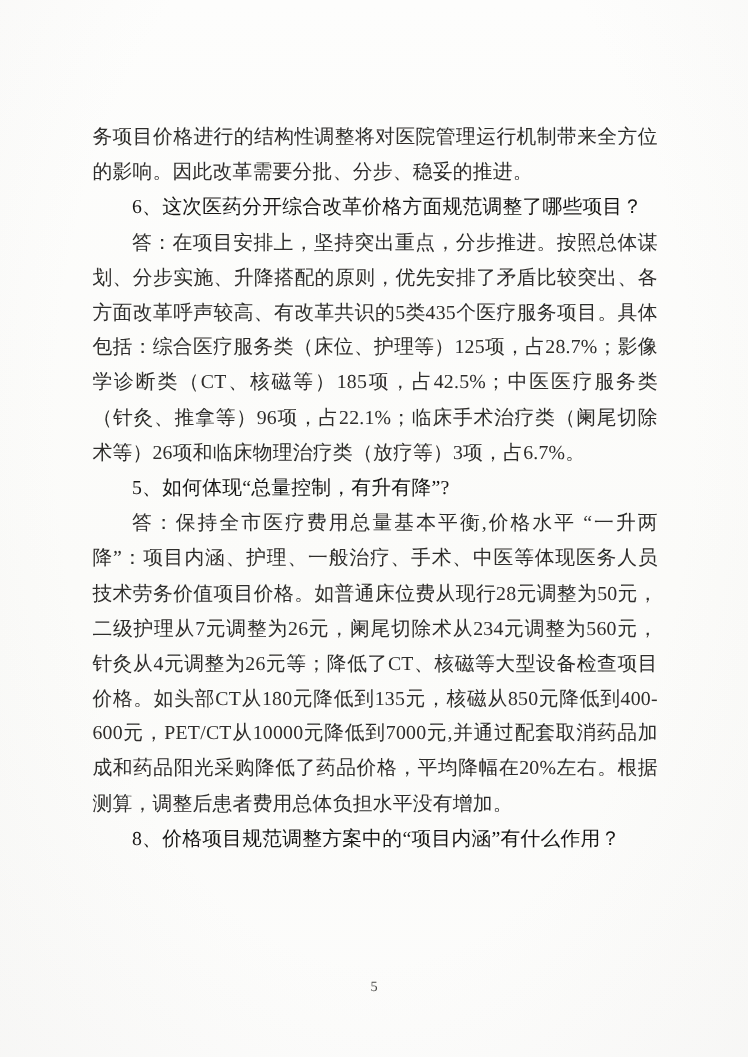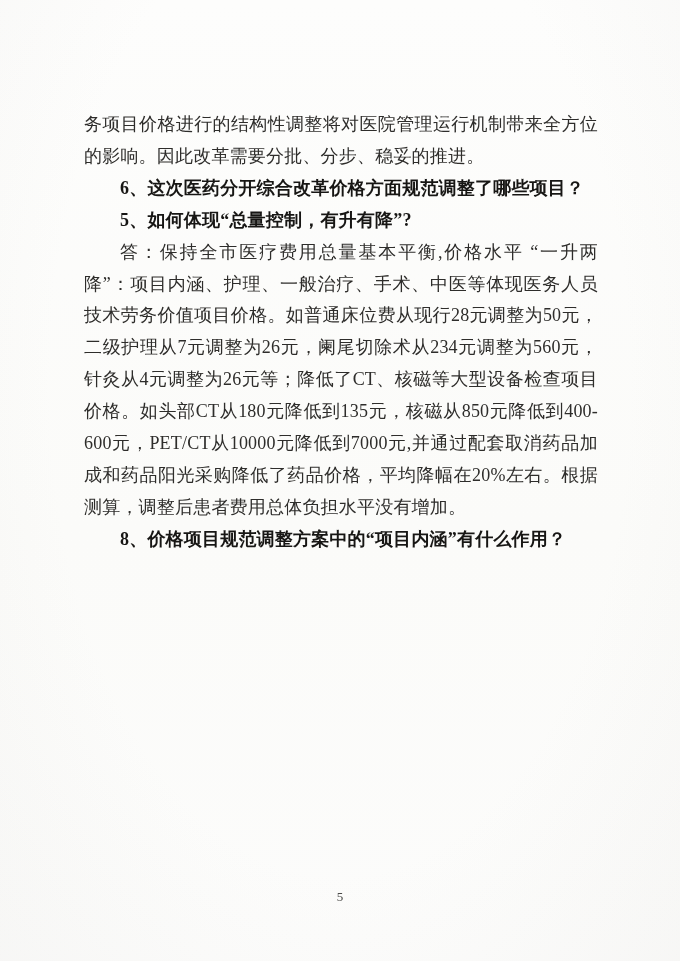--- a/index.html
+++ b/index.html
@@ -38,21 +38,21 @@
   }
   .para {
     margin: 0;
     text-indent: 2em;
   }
   .para.continuation {
     text-indent: 0;
   }
   .q-heading {
     margin: 0;
-    font-weight: bold;
+    font-weight: normal;
     text-indent: 2em;
     color: #171614;
   }
   .page-number {
     position: absolute;
     left: 0;
     top: 888px;
     width: 680px;
     text-align: center;
     font-size: 13px;
@@ -62,20 +62,21 @@
   }
 </style>
 </head>
 <body>
 
 <div class="scan-page">
   <div class="content">
     <p class="para continuation">务项目价格进行的结构性调整将对医院管理运行机制带来全方位的影响。因此改革需要分批、分步、稳妥的推进。</p>
 
     <p class="q-heading">6、这次医药分开综合改革价格方面规范调整了哪些项目？</p>
+    <p class="para">答：在项目安排上，坚持突出重点，分步推进。按照总体谋划、分步实施、升降搭配的原则，优先安排了矛盾比较突出、各方面改革呼声较高、有改革共识的5类435个医疗服务项目。具体包括：综合医疗服务类（床位、护理等）125项，占28.7%；影像学诊断类（CT、核磁等）185项，占42.5%；中医医疗服务类（针灸、推拿等）96项，占22.1%；临床手术治疗类（阑尾切除术等）26项和临床物理治疗类（放疗等）3项，占6.7%。</p>
 
     <p class="q-heading">5、如何体现“总量控制，有升有降”?</p>
     <p class="para">答：保持全市医疗费用总量基本平衡,价格水平 “一升两降”：项目内涵、护理、一般治疗、手术、中医等体现医务人员技术劳务价值项目价格。如普通床位费从现行28元调整为50元，二级护理从7元调整为26元，阑尾切除术从234元调整为560元，针灸从4元调整为26元等；降低了CT、核磁等大型设备检查项目价格。如头部CT从180元降低到135元，核磁从850元降低到400-600元，PET/CT从10000元降低到7000元,并通过配套取消药品加成和药品阳光采购降低了药品价格，平均降幅在20%左右。根据测算，调整后患者费用总体负担水平没有增加。</p>
 
     <p class="q-heading">8、价格项目规范调整方案中的“项目内涵”有什么作用？</p>
   </div>
 
   <div class="page-number">5</div>
 </div>
 

